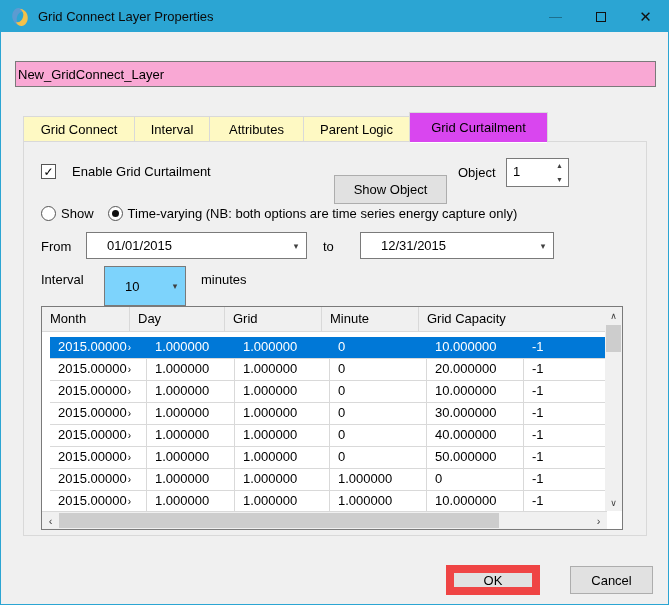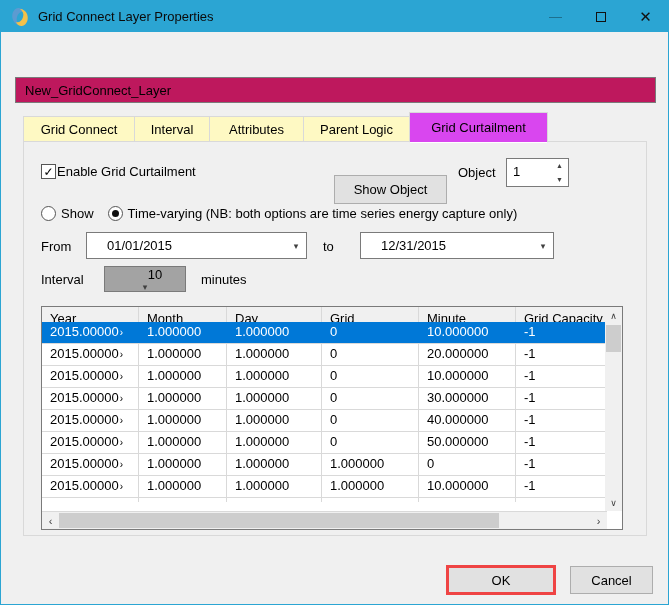--- a/index.html
+++ b/index.html
@@ -14,43 +14,43 @@
   .app-icon { width:20px; height:20px; margin-left:9px; }
   .title-text { margin-left:8px; font-size:13px; color:#0b0b0b; }
   .win-controls { position:absolute; right:0; top:0; height:31px; display:flex; }
   .win-btn { width:45px; height:31px; display:flex; align-items:center; justify-content:center;
              font-size:13px; color:#111; }
   .win-btn.min { color:rgba(0,0,0,0.38); }
   .win-btn.max span { display:block; width:10px; height:10px; border:1px solid #111; }
   .win-btn.close { font-size:15px; }
 
   
-  .name-field { position:absolute; left:14px; top:76px; width:641px; height:26px;
-                border:1px solid #7a7a7a; background:#be185d; font-family:"Liberation Sans",sans-serif;
-                font-size:13px; padding:0 9px; outline:none; }
+  .name-field { position:absolute; left:14px; top:60px; width:641px; height:26px;
+                border:1px solid #7a7a7a; background:#f9a8d4; font-family:"Liberation Sans",sans-serif;
+                font-size:13px; padding:0 2px; outline:none; }
 
   
   .tab { position:absolute; top:115px; height:26px; background:#fef9c3; border:1px solid #d9d9d9;
          display:flex; align-items:center; justify-content:center; font-size:13px; z-index:1; }
   .tab.active { top:111px; height:31px; background:#d946ef; border-bottom:1px solid #fff; z-index:3; }
   .tab.t0 { left:22px;  width:112px; }
   .tab.t1 { left:133px; width:76px;  }
   .tab.t2 { left:208px; width:95px;  }
   .tab.t3 { left:302px; width:107px; }
   .tab.t4 { left:408px; width:139px; }
 
   
   .tabpage { position:absolute; left:22px; top:140px; width:624px; height:395px;
              border:1px solid #d9d9d9; background:#f0f0f0; z-index:2; }
 
   
   .chk-row { position:absolute; left:40px; top:163px; display:flex; align-items:center; z-index:4; }
   .checkbox { width:15px; height:15px; background:#fff; border:1px solid #555; display:flex;
               align-items:center; justify-content:center; font-size:12px; line-height:1; color:#000; }
-  .chk-label { margin-left:1px; }
+  .chk-label { margin-left:16px; }
 
   .btn { background:#e1e1e1; border:1px solid #adadad; font-family:"Liberation Sans",sans-serif;
          font-size:13px; display:flex; align-items:center; justify-content:center; }
   .show-object { position:absolute; left:333px; top:174px; width:113px; height:29px; z-index:4; }
   .object-label { position:absolute; left:457px; top:164px; z-index:4; }
   .spinner { position:absolute; left:505px; top:157px; width:63px; height:29px; background:#fff;
              border:1px solid #7a7a7a; z-index:4; display:flex; }
   .spin-value { flex:1; padding:5px 0 0 6px; }
   .spin-btns { width:17px; display:flex; flex-direction:column; }
   .spin-btn { flex:1; display:flex; align-items:center; justify-content:center; font-size:7px;
@@ -65,30 +65,30 @@
 
   .from-label { position:absolute; left:40px; top:238px; z-index:4; }
   .combo { position:absolute; background:#fff; border:1px solid #7a7a7a; z-index:4;
            display:flex; align-items:center; }
   .combo .val { flex:1; padding-left:20px; }
   .combo .arr { width:20px; text-align:center; font-size:9px; color:#404040; }
   .combo.from { left:85px;  top:231px; width:221px; height:27px; }
   .to-label   { position:absolute; left:322px; top:238px; z-index:4; }
   .combo.to   { left:359px; top:231px; width:194px; height:27px; }
   .interval-label { position:absolute; left:40px; top:271px; z-index:4; }
-  .combo.interval { left:103px; top:265px; width:82px; height:26px; background:#a3a3a3;flex-direction:column; }
+  .combo.interval { left:103px; top:265px; width:82px; height:40px; background:#7dd3fc; }
   .minutes-label { position:absolute; left:200px; top:271px; z-index:4; }
 
   
   .grid { position:absolute; left:40px; top:305px; width:582px; height:224px;
           border:1px solid #7a7a7a; background:#fff; z-index:4; overflow:hidden; }
   .thead { position:absolute; left:0; top:0; right:17px; height:25px; background:#f0f0f0;
            display:flex; border-bottom:1px solid #d9d9d9; }
   .th { padding:4px 0 0 8px; border-right:1px solid #d9d9d9; overflow:hidden; white-space:nowrap; }
-  .tbody { position:absolute; left:0; top:15px; right:17px; }
+  .tbody { position:absolute; left:0; top:30px; right:17px;padding-left:8px; }
   .trow { display:flex; height:22px; border-bottom:1px solid #d9d9d9; background:#fff; }
   .trow.partial { height:4px; border-bottom:none; }
   .tcell { padding:2px 0 0 8px; border-right:1px solid #d9d9d9; overflow:hidden; white-space:nowrap; }
   .trow.sel { background:#0078D7; color:#fff; }
   .trow.sel .tcell { border-right-color:#0078D7; }
   .c0{width:97px;} .c1{width:88px;} .c2{width:95px;} .c3{width:97px;} .c4{width:97px;}
   .c5{width:90px; border-right:none; flex:1;}
   .trunc { font-size:10px; margin-left:1px; }
 
   .vscroll { position:absolute; top:0; right:0; width:17px; height:204px; background:#f0f0f0; }
@@ -97,22 +97,22 @@
   .vscroll .up { top:0; } .vscroll .down { bottom:0; }
   .vthumb { position:absolute; left:1px; top:18px; width:15px; height:27px; background:#cdcdcd; }
   .hscroll { position:absolute; left:0; bottom:0; width:565px; height:18px; background:#f0f0f0;
              border-top:1px solid #d9d9d9; }
   .hscroll .sarrow { position:absolute; top:0; width:17px; height:17px; display:flex;
                      align-items:center; justify-content:center; font-size:11px; color:#404040; }
   .hscroll .left { left:0; } .hscroll .right { right:0; }
   .hthumb { position:absolute; left:17px; top:1px; width:440px; height:15px; background:#cdcdcd; }
 
   
-  .ok-btn { position:absolute; left:445px; top:564px; width:110px; height:30px;
-            border:3px solid #ef4444; }
+  .ok-btn { position:absolute; left:445px; top:564px; width:94px; height:30px;
+            border:8px solid #ef4444; }
   .cancel-btn { position:absolute; left:569px; top:565px; width:83px; height:28px; }
 </style>
 </head>
 <body>
 
 <div id="dialog">
 
   <div class="titlebar">
     <svg class="app-icon" viewBox="0 0 20 20">
       <path fill="#5C9BD1" d="M8,1C3,2,1,8,3,13c1,3,4,5,7,5c-3-2-4-5-3-8C8,6,11,4,14,5C13,2,10,0.5,8,1z"></path>
@@ -175,21 +175,20 @@
 
   <span class="interval-label">Interval</span>
   <div class="combo interval">
     <span class="val">10</span>
     <span class="arr">▾</span>
   </div>
   <span class="minutes-label">minutes</span>
 
   <div class="grid">
     <div class="thead">
-      <div class="th c0">Year</div>
       <div class="th c1">Month</div>
       <div class="th c2">Day</div>
       <div class="th c3">Grid</div>
       <div class="th c4">Minute</div>
       <div class="th c5">Grid Capacity</div>
     </div>
     <div class="tbody">
         <div class="trow sel">
           <div class="tcell c0">2015.00000<span class="trunc">›</span></div>
           <div class="tcell c1">1.000000</div>

